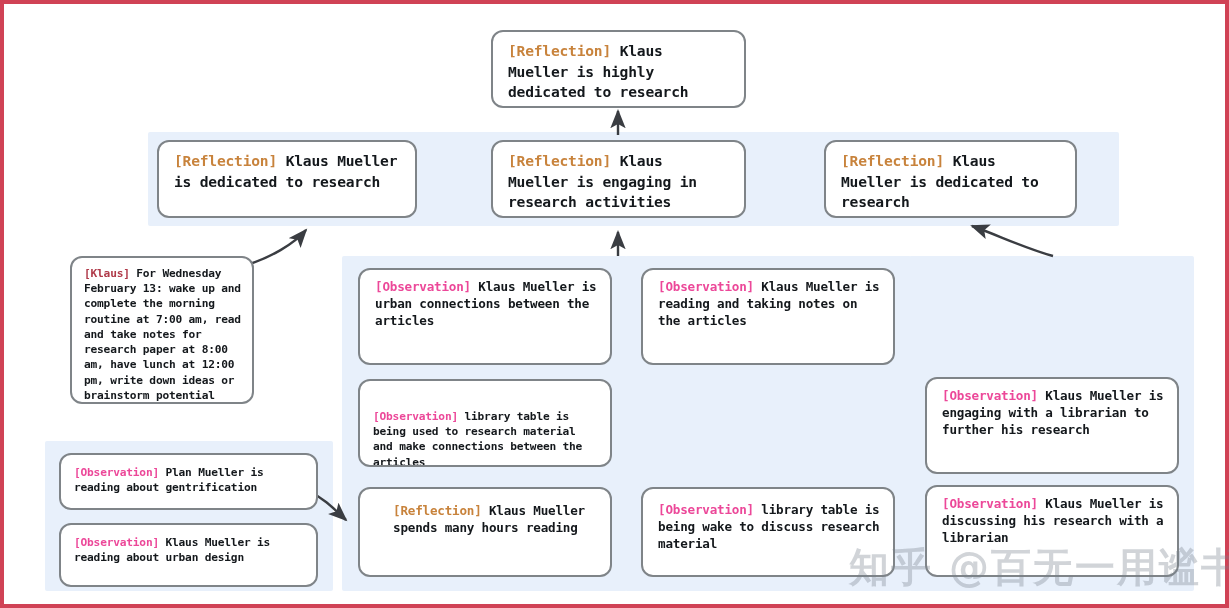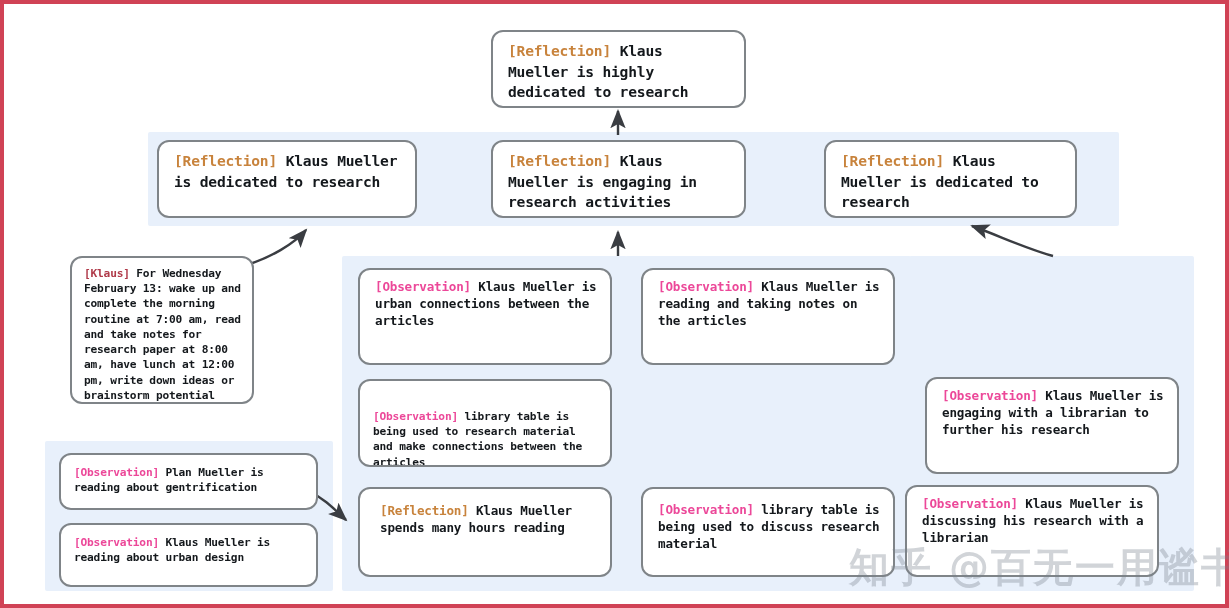--- a/index.html
+++ b/index.html
@@ -131,46 +131,46 @@
     </div>
   </div>
 
   <div class="node" style="left:354px;top:375px;width:254px;height:88px;">
     <div class="inner fs11" style="padding:28px 10px 10px 13px;">
       <span class="tag tag-observation">[Observation]</span><span> library table is being used to research material and make connections between the articles</span>
     </div>
   </div>
 
   <div class="node" style="left:354px;top:483px;width:254px;height:90px;">
-    <div class="inner fs13" style="padding:14px 13px 9px 20px;">
+    <div class="inner fs13" style="padding:14px 13px 9px 33px;">
       <span class="tag tag-reflection">[Reflection]</span><span> Klaus Mueller spends many hours reading</span>
     </div>
   </div>
 
   <div class="node" style="left:637px;top:264px;width:254px;height:97px;">
     <div class="inner fs13">
       <span class="tag tag-observation">[Observation]</span><span> Klaus Mueller is reading and taking notes on the articles</span>
     </div>
   </div>
 
 
   <div class="node" style="left:637px;top:483px;width:254px;height:90px;">
     <div class="inner fs13" style="padding:13px 13px 9px 15px;">
-      <span class="tag tag-observation">[Observation]</span><span> library table is being used to discuss research material</span>
+      <span class="tag tag-observation">[Observation]</span><span> library table is being wake to discuss research material</span>
     </div>
   </div>
 
 
   <div class="node" style="left:921px;top:373px;width:254px;height:97px;">
     <div class="inner fs13">
       <span class="tag tag-observation">[Observation]</span><span> Klaus Mueller is engaging with a librarian to further his research</span>
     </div>
   </div>
 
-  <div class="node" style="left:901px;top:481px;width:254px;height:92px;">
+  <div class="node" style="left:921px;top:481px;width:254px;height:92px;">
     <div class="inner fs13">
       <span class="tag tag-observation">[Observation]</span><span> Klaus Mueller is discussing his research with a librarian</span>
     </div>
   </div>
 
   <div class="watermark" id="wm-main">知乎 @百无一用谧书生</div>
 
 </div>
 
 </body></html>

